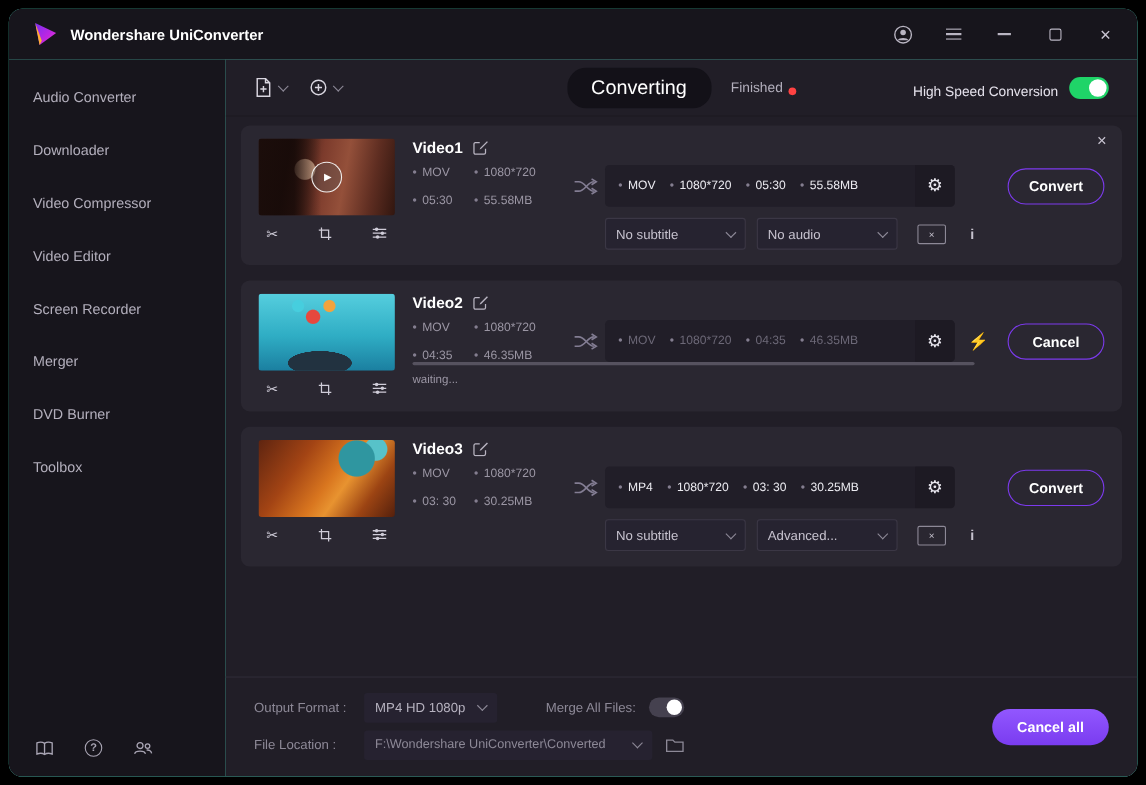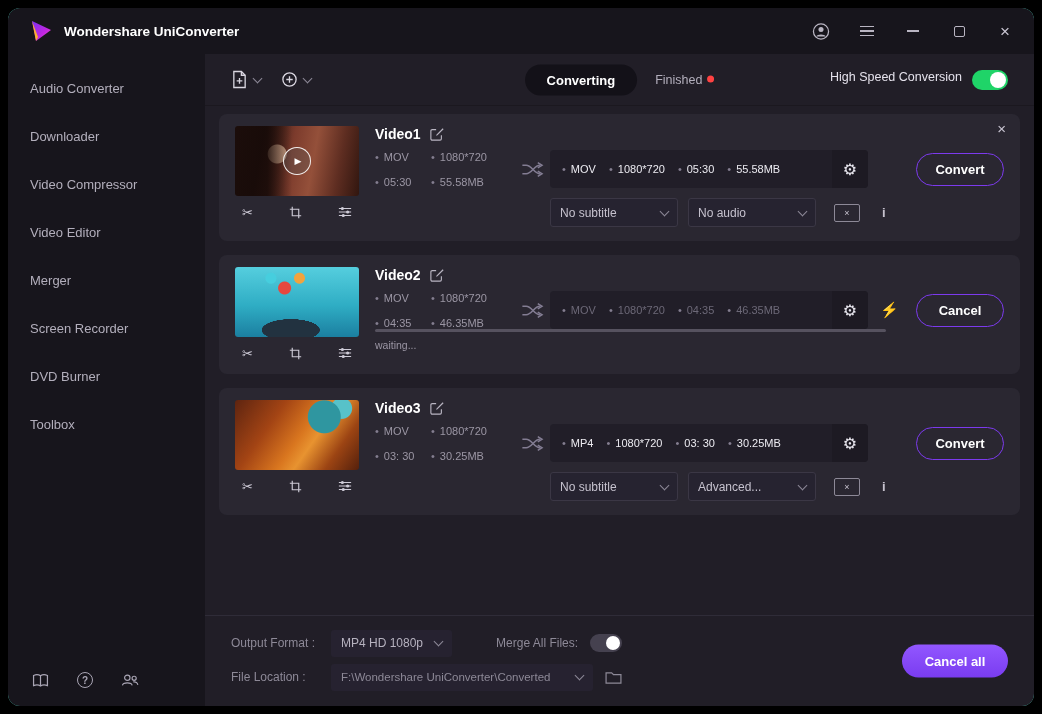--- a/index.html
+++ b/index.html
@@ -29,24 +29,24 @@
   .help-circle{width:16px;height:16px;border:1.4px solid #a9a5b4;border-radius:50%;font-size:10px;display:flex;align-items:center;justify-content:center;font-weight:700}
 
   .main{flex:1;background:#211e27;display:flex;flex-direction:column;min-width:0}
 
   
   .toolbar{height:52px;display:flex;align-items:center;padding:0 26px;position:relative;flex:0 0 auto;border-bottom:1px solid rgba(0,0,0,.18)}
   .tool-group{display:flex;align-items:center;gap:20px;color:#d9d6e0}
   .tool-btn{display:flex;align-items:center;gap:6px;cursor:pointer}
   .chev{width:7px;height:7px;border-right:1.6px solid #8d8997;border-bottom:1.6px solid #8d8997;transform:rotate(45deg);margin-top:-3px}
   .tabs{position:absolute;left:50%;top:50%;transform:translate(-50%,-50%);display:flex;align-items:center;gap:18px}
-  .tab-active{background:#131118;color:#fff;font-size:13px;font-weight:700;padding:8px 22px;border-radius:17px;cursor:pointer}
-  .tab{color:#b3afbc;font-size:12.5px;display:flex;align-items:center;gap:5px;cursor:pointer}
+  .tab-active{background:#131118;color:#fff;font-size:18px;font-weight:400;padding:8px 22px;border-radius:17px;cursor:pointer}
+  .tab{color:#b3afbc;font-size:12.5px;display:flex;align-items:flex-end;gap:5px;cursor:pointer}
   .dot-red{width:7px;height:7px;background:#ff4242;border-radius:50%;margin-top:-2px}
-  .hsc{margin-left:auto;display:flex;align-items:flex-start;gap:10px;color:#e5e2ec;font-size:12.5px}
+  .hsc{margin-left:auto;display:flex;align-items:flex-end;gap:10px;color:#e5e2ec;font-size:12.5px}
   .toggle{width:36px;height:20px;border-radius:10px;position:relative;cursor:pointer;flex:0 0 auto}
   .toggle.on{background:#1fd468}
   .toggle.off{background:#45414f}
   .toggle .knob{position:absolute;top:2px;right:2px;width:16px;height:16px;border-radius:50%;background:#fff}
   .toggle.small{width:32px;height:18px}
   .toggle.small .knob{width:14px;height:14px}
 
   
   .cards{padding:8px 14px 0;display:flex;flex-direction:column;gap:14px}
   .card{background:#2a2731;border-radius:8px;padding:12px 16px 14px;display:flex;gap:16px;position:relative}
@@ -152,22 +152,22 @@
     </div>
   </div>
 
   <div class="app-body">
 
     <aside class="sidebar">
       <div class="side-item">Audio Converter</div>
       <div class="side-item">Downloader</div>
       <div class="side-item">Video Compressor</div>
       <div class="side-item">Video Editor</div>
+      <div class="side-item">Screen Recorder</div>
       <div class="side-item">Merger</div>
-      <div class="side-item">Screen Recorder</div>
       <div class="side-item">DVD Burner</div>
       <div class="side-item">Toolbox</div>
       <div class="side-footer">
         <span class="sf-icon">
           <svg viewBox="0 0 18 16" width="17" height="15" fill="none" stroke="#a9a5b4" stroke-width="1.3">
             <path d="M9 3C7 1.6 4 1.6 1.6 2.6v10.8C4 12.4 7 12.4 9 13.8c2-1.4 5-1.4 7.4-.4V2.6C14 1.6 11 1.6 9 3z"></path>
             <path d="M9 3v10.8"></path>
           </svg>
         </span>
         <span class="sf-icon help-circle">?</span>

